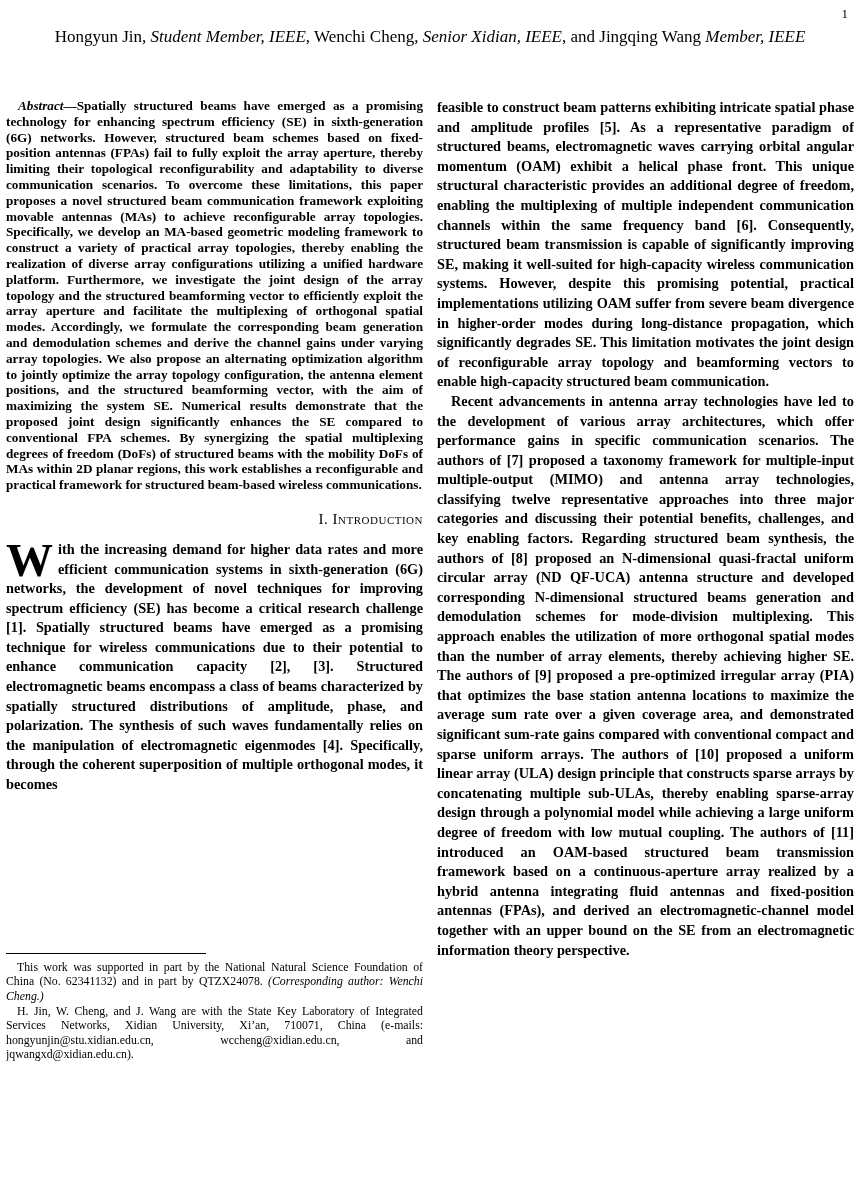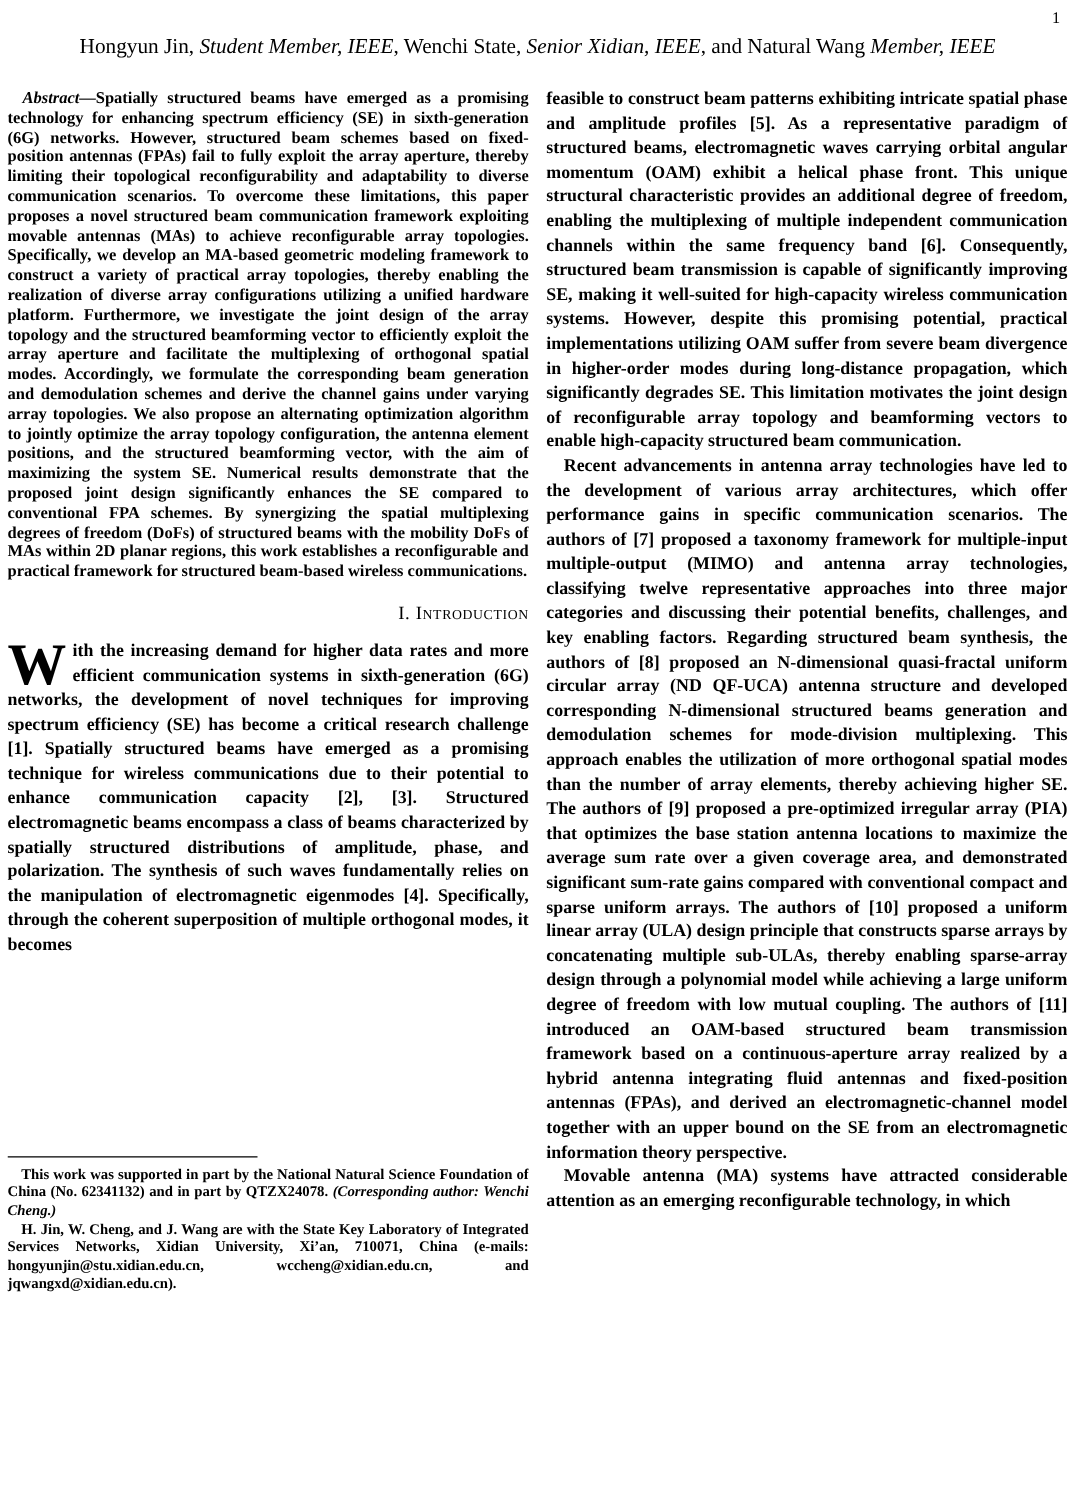--- a/index.html
+++ b/index.html
@@ -33,21 +33,21 @@
   .authors {
     margin-top: 20px;
     text-align: center;
     font-size: 17px;
     line-height: 22px;
   }
   .authors .ital { font-style: italic; }
   .columns {
     display: flex;
     gap: 14px;
-    margin-top: 22px;
+    margin-top: 50px;
     height: 972px;
     overflow: hidden;
   }
   .col {
     flex: 1 1 0;
     min-width: 0;
     text-align: justify;
     overflow: hidden;
   }
   .col-left { display: flex; flex-direction: column; }
@@ -86,32 +86,32 @@
     padding-bottom: 8px;
     font-size: 11.8px;
     line-height: 14.6px;
   }
   .footnote-rule {
     width: 200px;
     border: none;
     border-top: 1px solid #000;
     margin: 0 0 6px 0;
   }
-  .footnote p { margin: 0; text-indent: 11px; font-weight: bold; }
+  .footnote p { margin: 0; text-indent: 11px; }
   .footnote .ital { font-style: italic; }
 </style>
 </head>
 <body>
 
 <div class="page">
 
   <div class="page-number">1</div>
 
 
-  <div class="authors"><span>Hongyun Jin, </span><span class="ital">Student Member, IEEE</span><span>, Wenchi State, </span><span class="ital">Senior Xidian, IEEE</span><span>, and Natural Wang </span><span class="ital">Member, IEEE</span></div>
+  <div class="authors"><span>Hongyun Jin, </span><span class="ital">Student Member, IEEE</span><span>, Wenchi Cheng, </span><span class="ital">Senior Xidian, IEEE</span><span>, and Jingqing Wang </span><span class="ital">Member, IEEE</span></div>
 
   <div class="columns">
 
     <div class="col col-left">
       <p class="abstract"><span class="lead-label">Abstract</span><span>—Spatially structured beams have emerged as a promising technology for enhancing spectrum efficiency (SE) in sixth-generation (6G) networks. However, structured beam schemes based on fixed-position antennas (FPAs) fail to fully exploit the array aperture, thereby limiting their topological reconfigurability and adaptability to diverse communication scenarios. To overcome these limitations, this paper proposes a novel structured beam communication framework exploiting movable antennas (MAs) to achieve reconfigurable array topologies. Specifically, we develop an MA-based geometric modeling framework to construct a variety of practical array topologies, thereby enabling the realization of diverse array configurations utilizing a unified hardware platform. Furthermore, we investigate the joint design of the array topology and the structured beamforming vector to efficiently exploit the array aperture and facilitate the multiplexing of orthogonal spatial modes. Accordingly, we formulate the corresponding beam generation and demodulation schemes and derive the channel gains under varying array topologies. We also propose an alternating optimization algorithm to jointly optimize the array topology configuration, the antenna element positions, and the structured beamforming vector, with the aim of maximizing the system SE. Numerical results demonstrate that the proposed joint design significantly enhances the SE compared to conventional FPA schemes. By synergizing the spatial multiplexing degrees of freedom (DoFs) of structured beams with the mobility DoFs of MAs within 2D planar regions, this work establishes a reconfigurable and practical framework for structured beam-based wireless communications.</span></p>
 
 
       <h2 class="section-heading">I. Introduction</h2>
 
       <p class="body-par"><span class="dropcap">W</span><span>ith the increasing demand for higher data rates and more efficient communication systems in sixth-generation (6G) networks, the development of novel techniques for improving spectrum efficiency (SE) has become a critical research challenge [1]. Spatially structured beams have emerged as a promising technique for wireless communications due to their potential to enhance communication capacity [2], [3]. Structured electromagnetic beams encompass a class of beams characterized by spatially structured distributions of amplitude, phase, and polarization. The synthesis of such waves fundamentally relies on the manipulation of electromagnetic eigenmodes [4]. Specifically, through the coherent superposition of multiple orthogonal modes, it becomes</span></p>
@@ -119,17 +119,16 @@
       <div class="footnote">
         <hr class="footnote-rule">
         <p><span>This work was supported in part by the National Natural Science Foundation of China (No. 62341132) and in part by QTZX24078. </span><span class="ital">(Corresponding author: Wenchi Cheng.)</span></p>
         <p>H. Jin, W. Cheng, and J. Wang are with the State Key Laboratory of Integrated Services Networks, Xidian University, Xi’an, 710071, China (e-mails: hongyunjin@stu.xidian.edu.cn, wccheng@xidian.edu.cn, and jqwangxd@xidian.edu.cn).</p>
       </div>
     </div>
 
     <div class="col col-right">
       <p class="body-par">feasible to construct beam patterns exhibiting intricate spatial phase and amplitude profiles [5]. As a representative paradigm of structured beams, electromagnetic waves carrying orbital angular momentum (OAM) exhibit a helical phase front. This unique structural characteristic provides an additional degree of freedom, enabling the multiplexing of multiple independent communication channels within the same frequency band [6]. Consequently, structured beam transmission is capable of significantly improving SE, making it well-suited for high-capacity wireless communication systems. However, despite this promising potential, practical implementations utilizing OAM suffer from severe beam divergence in higher-order modes during long-distance propagation, which significantly degrades SE. This limitation motivates the joint design of reconfigurable array topology and beamforming vectors to enable high-capacity structured beam communication.</p>
       <p class="body-par indent">Recent advancements in antenna array technologies have led to the development of various array architectures, which offer performance gains in specific communication scenarios. The authors of [7] proposed a taxonomy framework for multiple-input multiple-output (MIMO) and antenna array technologies, classifying twelve representative approaches into three major categories and discussing their potential benefits, challenges, and key enabling factors. Regarding structured beam synthesis, the authors of [8] proposed an N-dimensional quasi-fractal uniform circular array (ND QF-UCA) antenna structure and developed corresponding N-dimensional structured beams generation and demodulation schemes for mode-division multiplexing. This approach enables the utilization of more orthogonal spatial modes than the number of array elements, thereby achieving higher SE. The authors of [9] proposed a pre-optimized irregular array (PIA) that optimizes the base station antenna locations to maximize the average sum rate over a given coverage area, and demonstrated significant sum-rate gains compared with conventional compact and sparse uniform arrays. The authors of [10] proposed a uniform linear array (ULA) design principle that constructs sparse arrays by concatenating multiple sub-ULAs, thereby enabling sparse-array design through a polynomial model while achieving a large uniform degree of freedom with low mutual coupling. The authors of [11] introduced an OAM-based structured beam transmission framework based on a continuous-aperture array realized by a hybrid antenna integrating fluid antennas and fixed-position antennas (FPAs), and derived an electromagnetic-channel model together with an upper bound on the SE from an electromagnetic information theory perspective.</p>
-      <p class="body-par indent">Movable antenna (MA) systems have attracted considerable attention as an emerging reconfigurable technology, in which</p>
     </div>
 
   </div>
 </div>
 
 </body></html>

